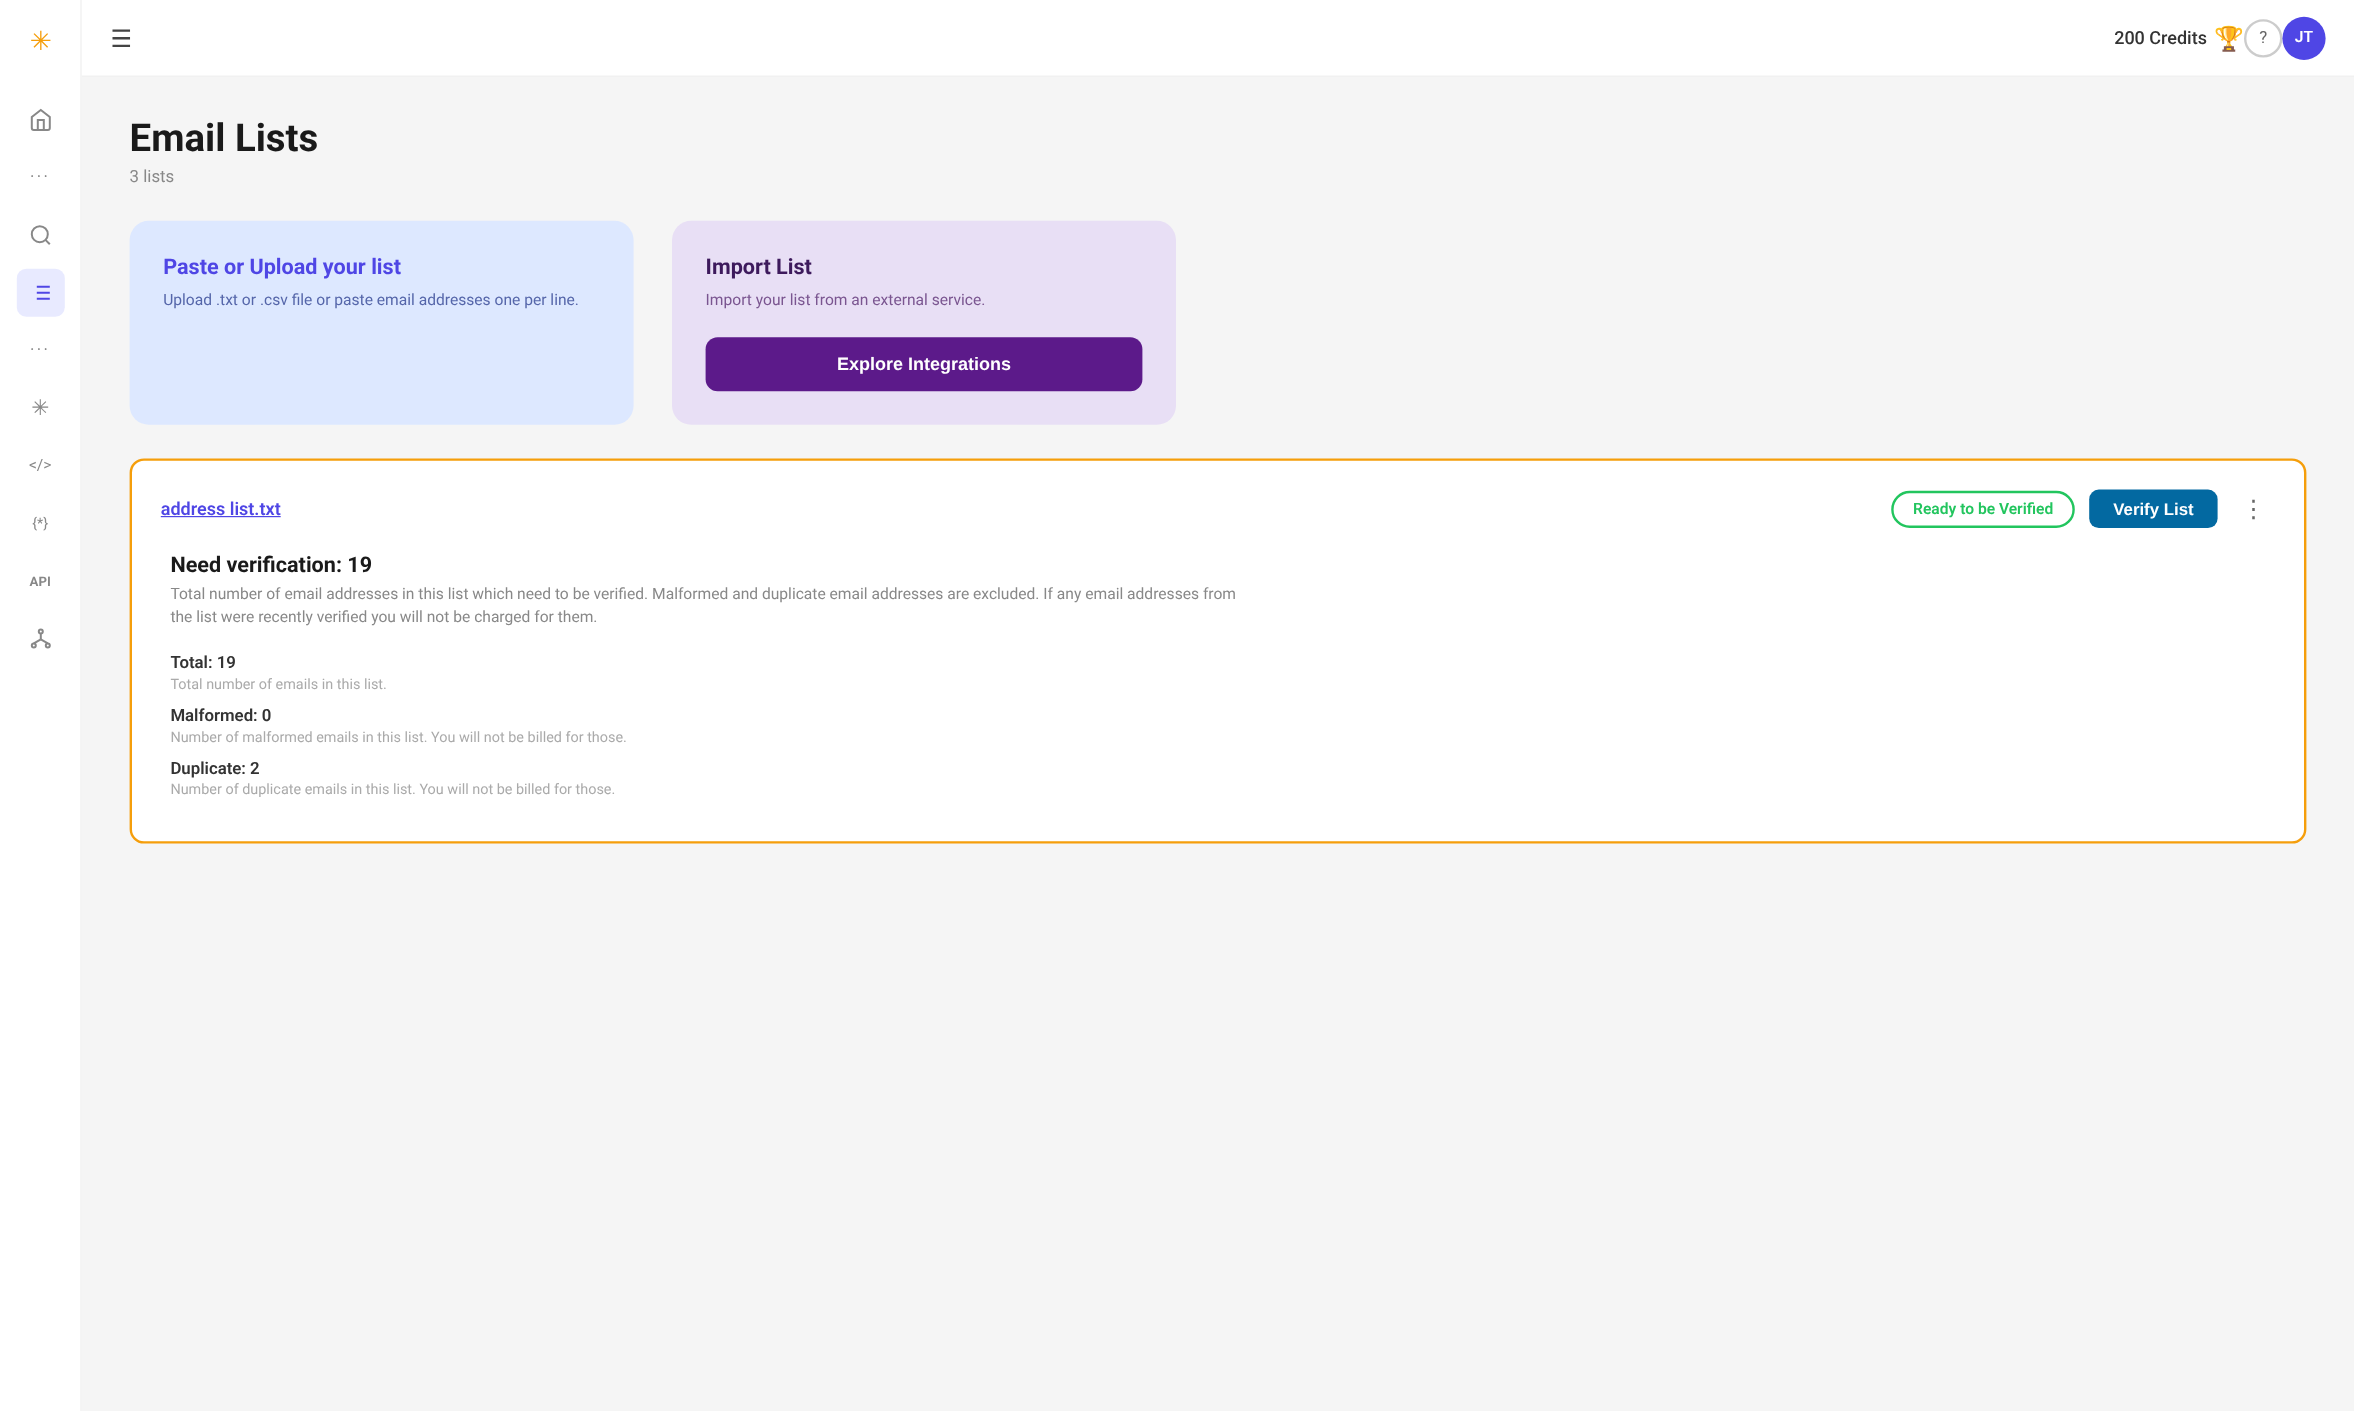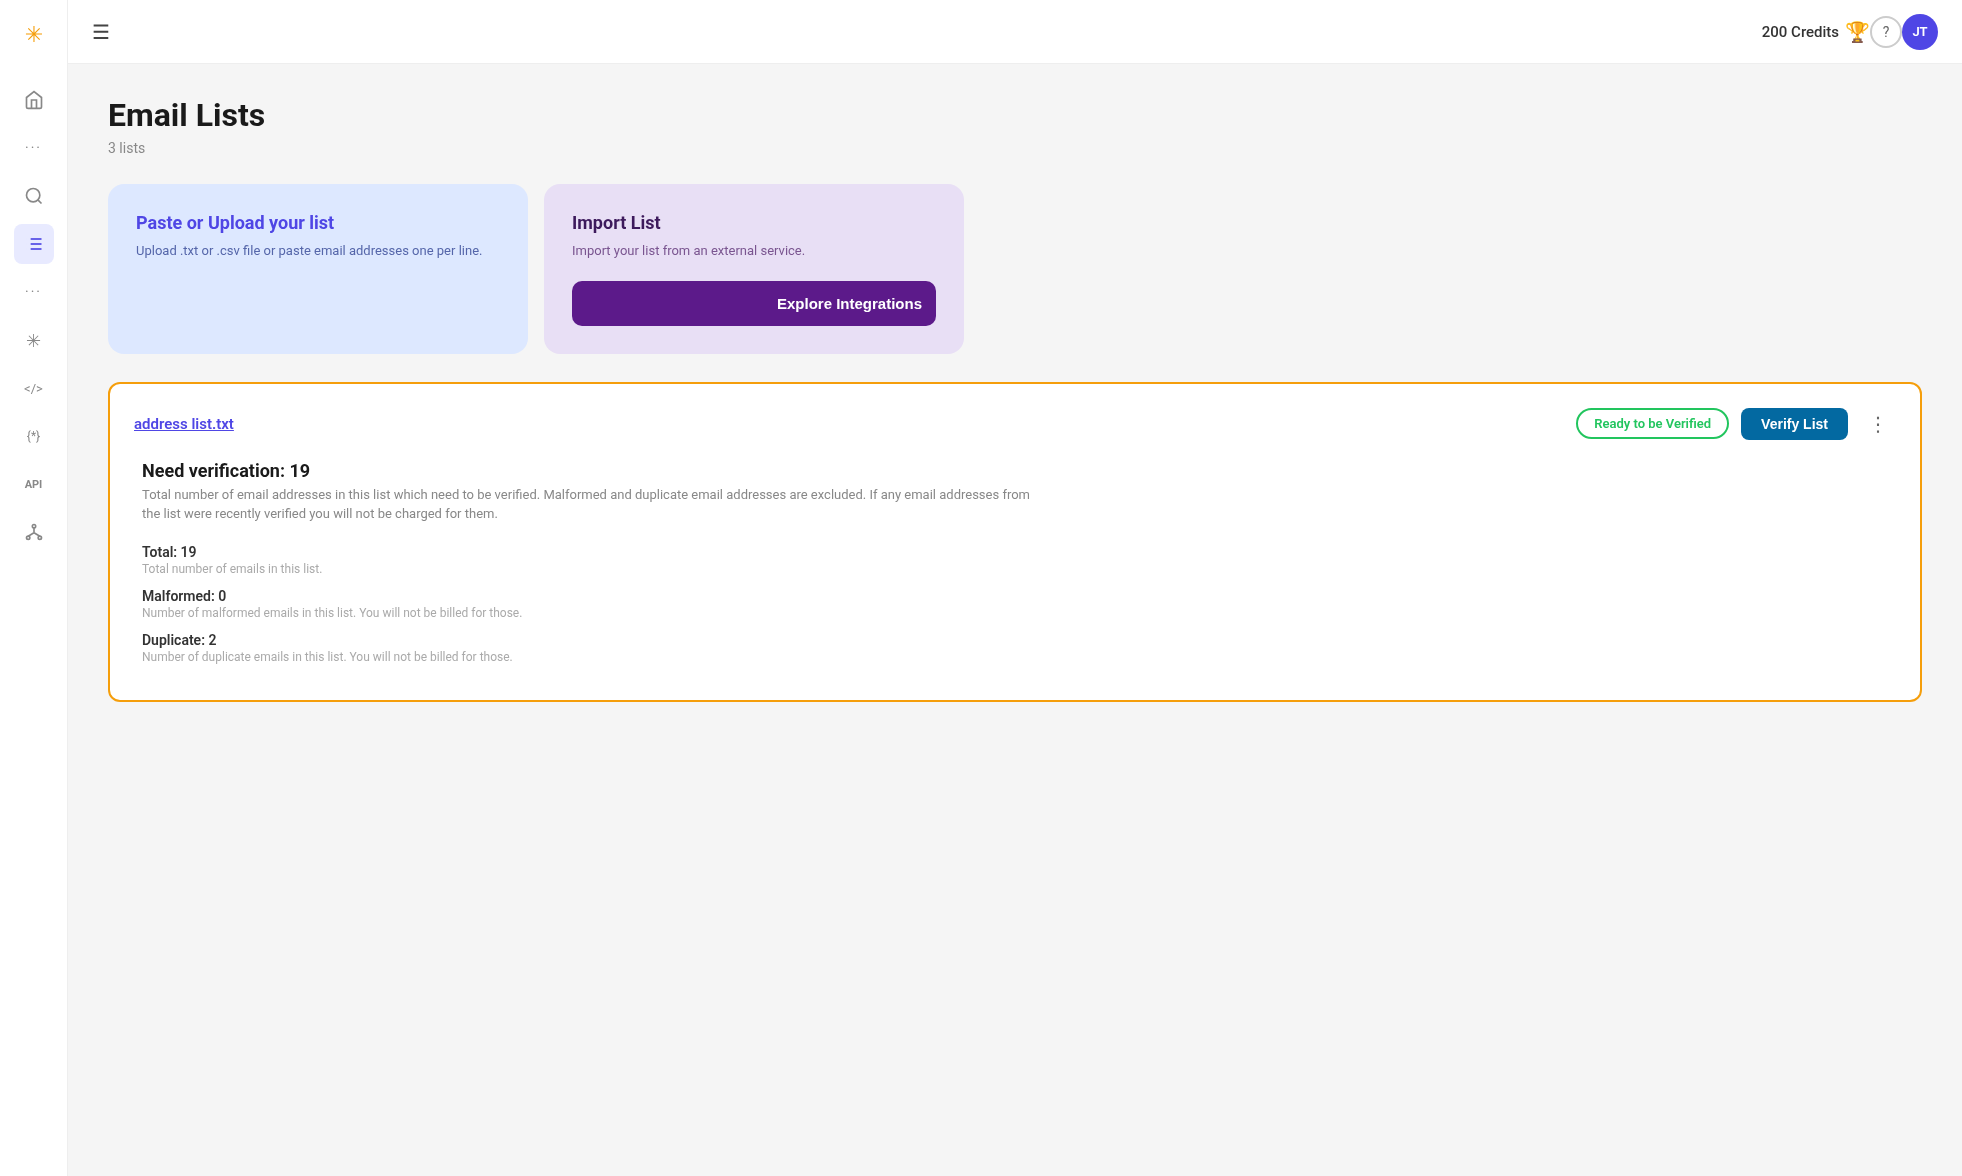--- a/index.html
+++ b/index.html
@@ -118,21 +118,21 @@
     }
     .page-subtitle {
       font-size: 14px;
       color: #888;
       margin-bottom: 28px;
     }
 
     
     .cards-row {
       display: flex;
-      gap: 16px;
+      gap: 32px;
       margin-bottom: 28px;
     }
 
     .upload-card {
       flex: 1;
       max-width: 420px;
       background: #dde8ff;
       border-radius: 16px;
       padding: 28px;
     }
@@ -182,21 +182,20 @@
     .explore-btn {
       width: 100%;
       padding: 14px;
       background: #5c1a8a;
       color: #fff;
       border: none;
       border-radius: 10px;
       font-size: 15px;
       font-weight: 600;
       cursor: pointer;
-      text-align: right;
     }
 
     
     .list-card {
       background: #fff;
       border-radius: 12px;
       border: 2.5px solid #f59e0b;
       padding: 24px;
     }
     .list-card-header {

